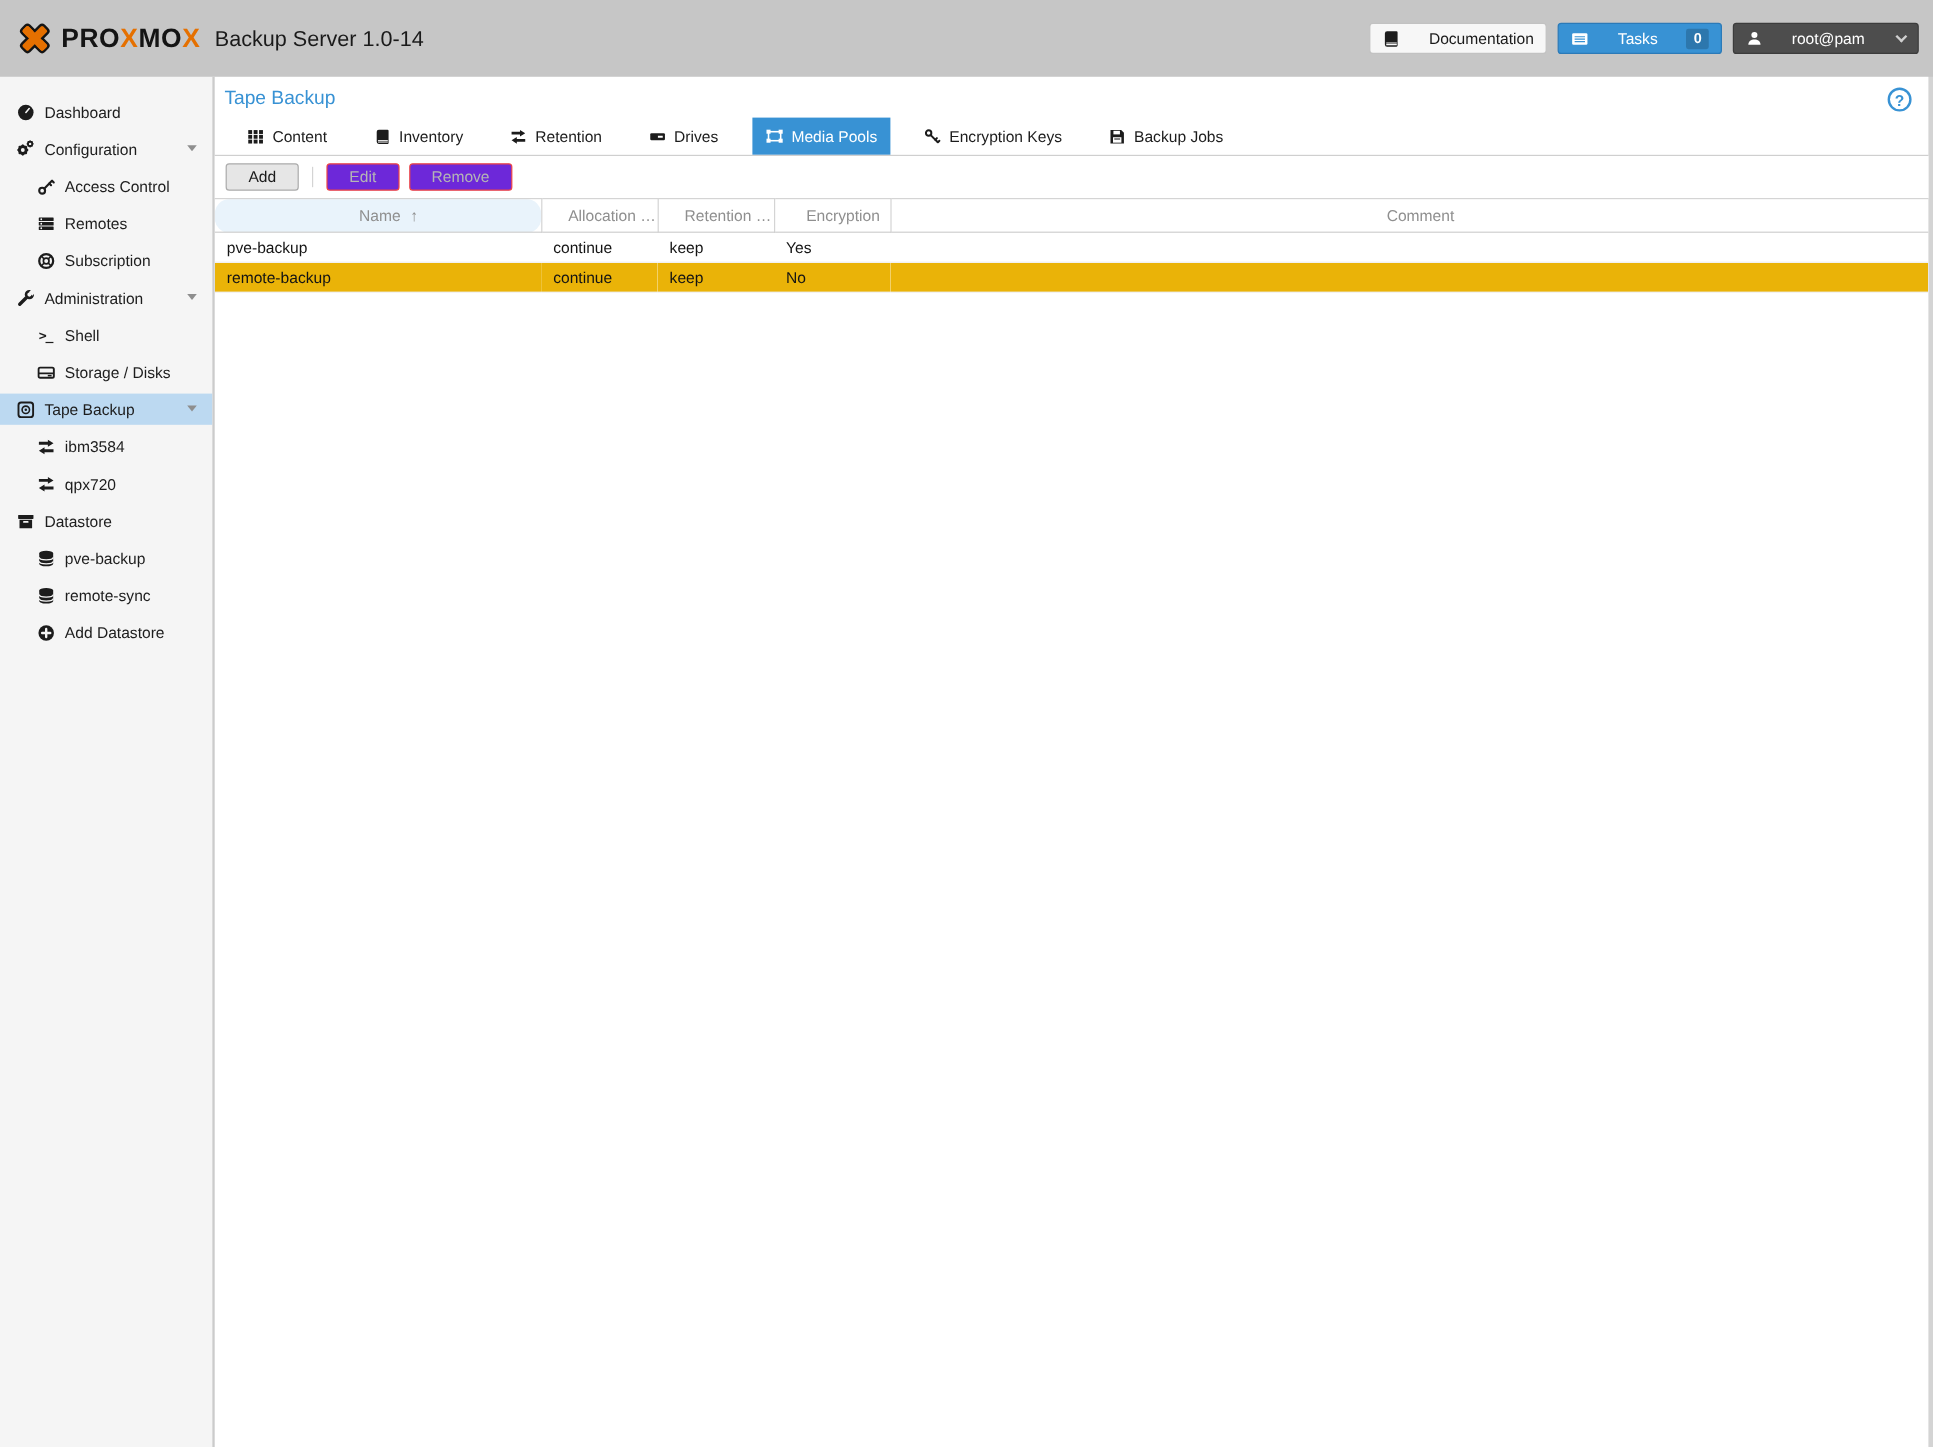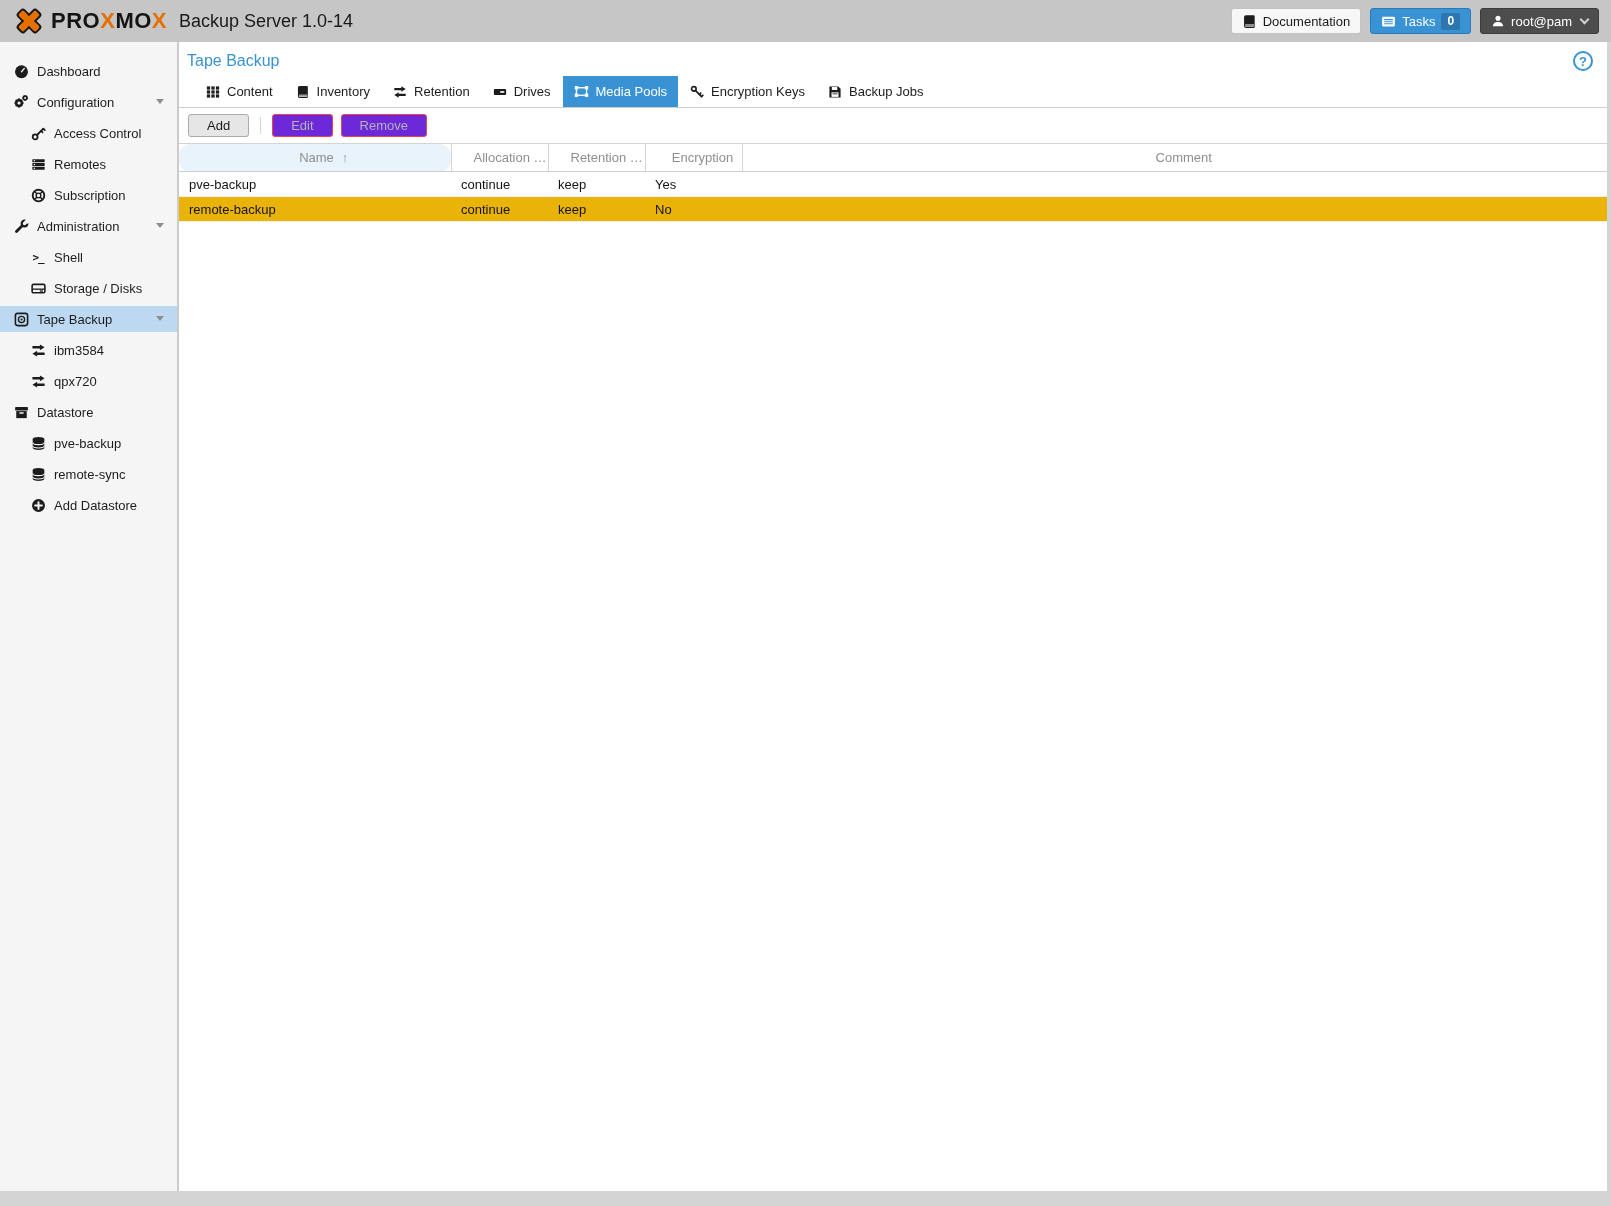--- a/index.html
+++ b/index.html
@@ -9,32 +9,32 @@
 }
 *{box-sizing:border-box}
 html,body{margin:0;padding:0}
 body{
   width:1611px;height:1206px;overflow:hidden;
   background:var(--page-bg,#d4d4d4);
   font-family:"Liberation Sans",sans-serif;font-size:13px;color:#1d1d1d;
 }
 
 .topbar{
-  height:42px;background:var(--header-bg,#c6c6c6);
+  height:64px;background:var(--header-bg,#c6c6c6);
   display:flex;align-items:center;justify-content:space-between;
   padding:0 12px 0 14px;
 }
 .brand{display:flex;align-items:center}
 .logo-x{margin-right:7px}
 .logo-word{font-size:22px;font-weight:bold;letter-spacing:.5px;color:#141414;line-height:1}
 .logo-word .orange{color:var(--logo-orange,#e57000)}
 .app-title{font-size:18px;margin-left:12px;color:#1a1a1a}
 .topbar-right{display:flex;align-items:center;gap:9px}
 .btn{
-  height:26px;display:inline-flex;align-items:center;gap:6px;
+  height:26px;display:inline-flex;align-items:center;gap:24px;
   padding:0 10px;border-radius:3px;font-size:13px;cursor:pointer;
   font-family:"Liberation Sans",sans-serif;border:1px solid transparent;text-align:center;
 }
 .btn-light{background:#f7f7f7;border-color:#c2c2c2;color:#1a1a1a}
 .btn-blue{background:var(--accent-blue,#3892d4);border-color:#2b7ab8;color:#fff}
 .btn-dark{background:var(--user-button-bg,#4d4d4d);border-color:#3c3c3c;color:#fff}
 .badge{
   background:rgba(0,0,0,.18);border-radius:2px;padding:1px 6px;
   font-weight:bold;font-size:12px;line-height:15px;
 }
@@ -69,21 +69,21 @@
 }
 
 .content{flex:1;background:#fff;margin-right:4px;display:flex;flex-direction:column;min-width:0}
 .title-row{display:flex;align-items:center;justify-content:space-between;padding:9px 14px 4px 8px}
 .page-title{margin:0;font-size:16px;font-weight:400;color:var(--accent-blue,#3892d4)}
 .help{
   width:20px;height:20px;border:2px solid var(--accent-blue,#3892d4);border-radius:50%;
   color:var(--accent-blue,#3892d4);display:flex;align-items:center;justify-content:center;
   font-size:13px;font-weight:bold;cursor:pointer;
 }
-.tabbar{display:flex;align-items:stretch;gap:1px;height:31px;margin:1px 0 0 16px}
+.tabbar{display:flex;align-items:stretch;gap:17px;height:31px;margin:1px 0 0 16px}
 .tab{
   display:flex;align-items:center;gap:7px;padding:0 11px;font-size:13px;
   color:#1c1c1c;cursor:pointer;white-space:nowrap;
 }
 .tab.active{background:var(--accent-blue,#3892d4);color:#fff}
 .tab svg{flex:0 0 auto}
 .panel{border-top:1px solid #cfcfcf;flex:1;display:flex;flex-direction:column}
 .toolbar{display:flex;align-items:center;gap:8px;padding:6px 9px;background:#fff}
 .tbtn{
   height:23px;padding:0 18px;font-size:13px;border-radius:3px;cursor:pointer;

